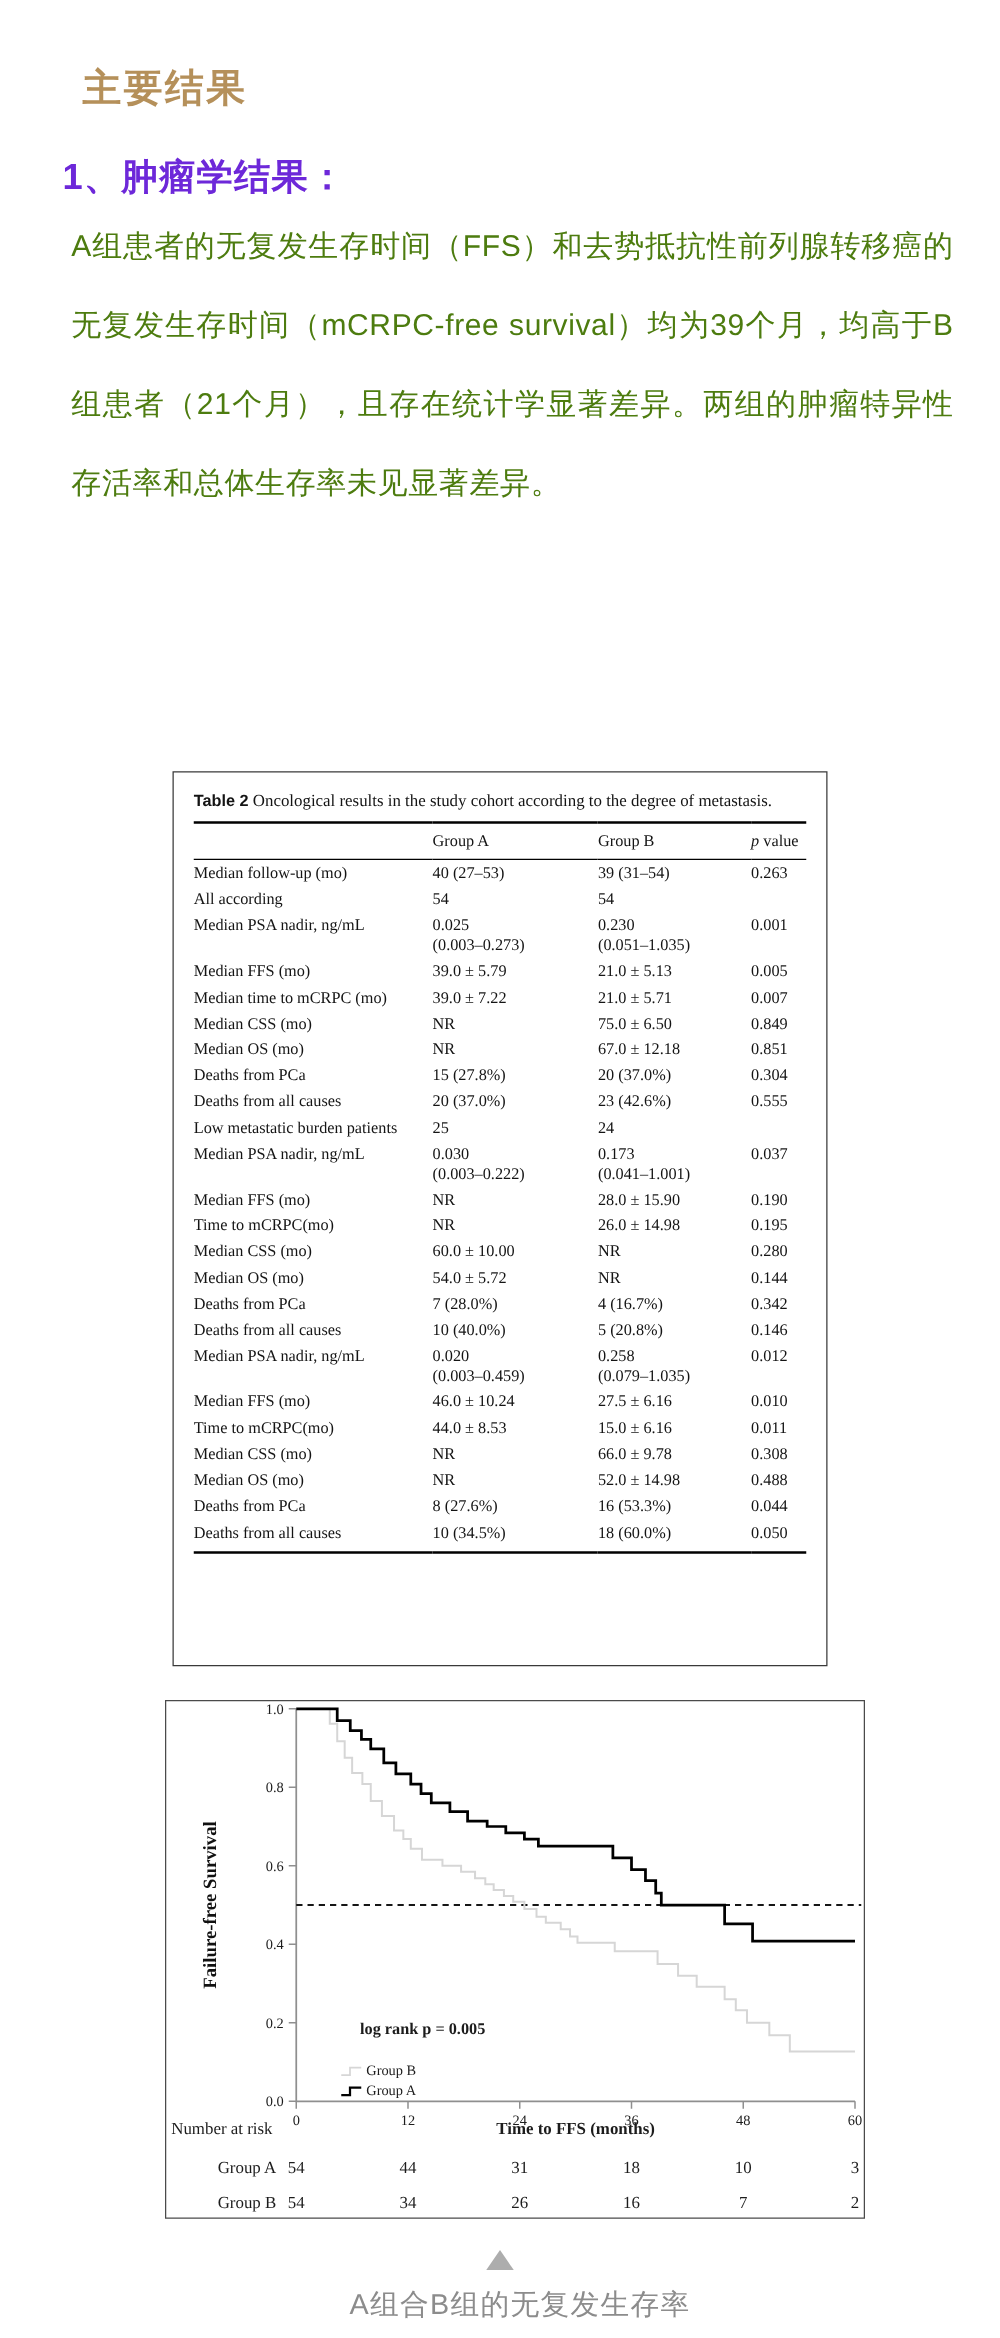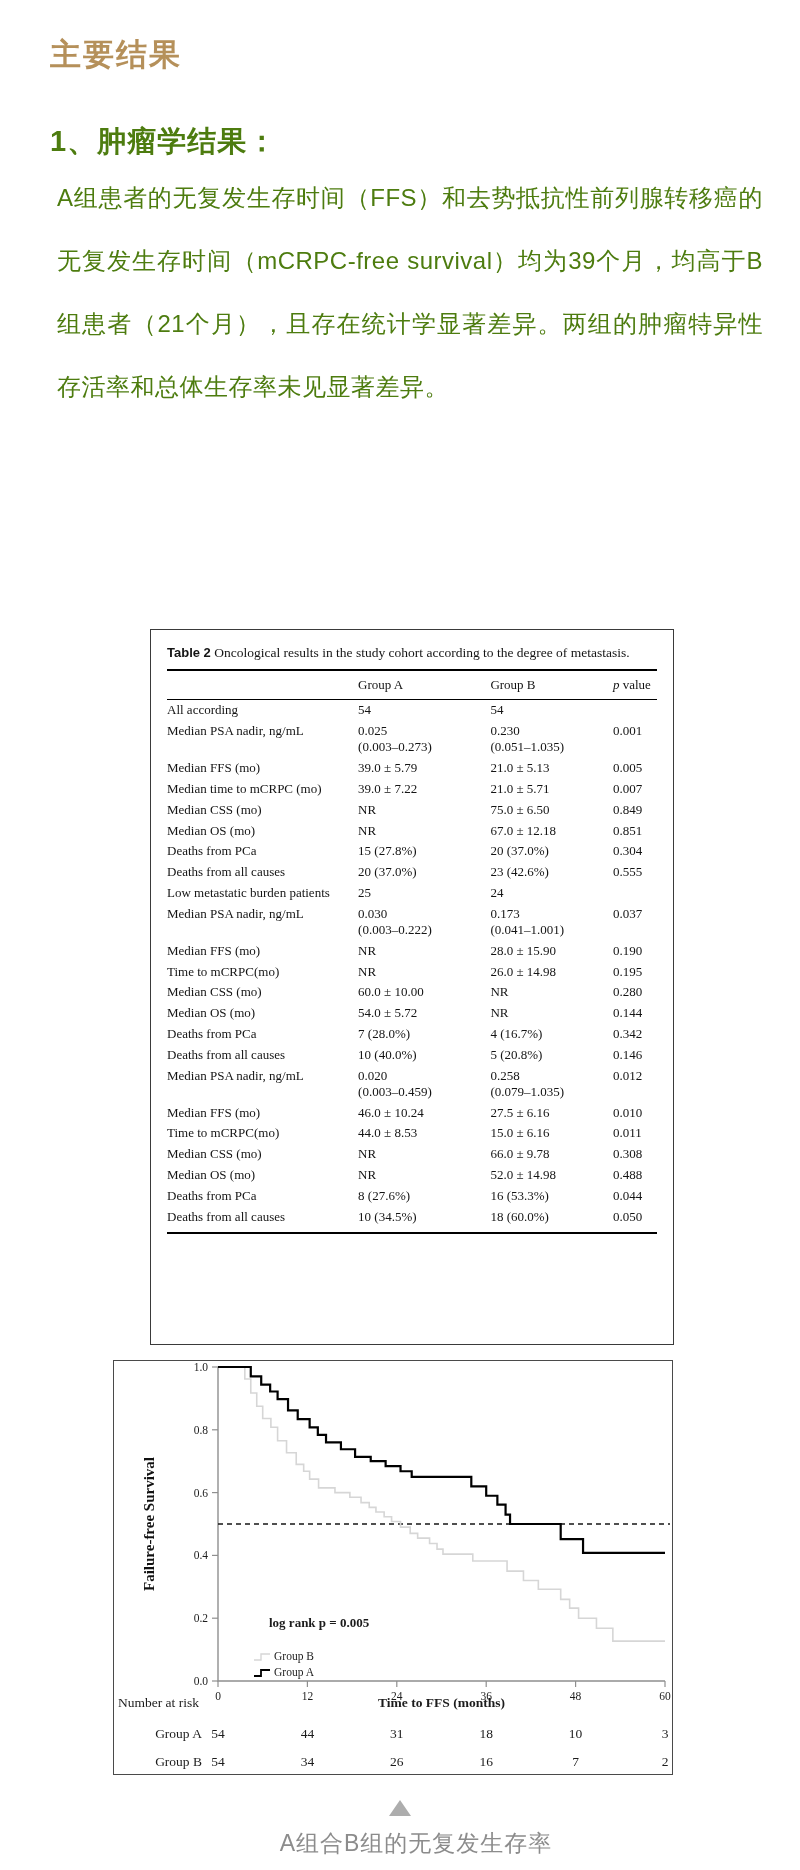--- a/index.html
+++ b/index.html
@@ -1,43 +1,43 @@
 <!DOCTYPE html>
 <html><head>
 <meta charset="utf-8">
 <style>
   html,body{margin:0;padding:0;background:#ffffff;}
   body{width:800px;height:1870px;position:relative;overflow:hidden;
        font-family:"Liberation Sans","DejaVu Sans",sans-serif;}
   .page{position:absolute;inset:0;background:#fff;}
 
-  .sec-title{position:absolute;left:50px;top:34px;margin:0;
+  .sec-title{position:absolute;left:50px;top:34px;margin:16px;
     font-family:"Liberation Serif","DejaVu Serif",serif;
     font-size:31px;font-weight:bold;color:#b5905a;letter-spacing:2px;}
   .sub-title{position:absolute;left:50px;top:122px;margin:0;
-    font-size:29px;font-weight:bold;color:#4d7c0f;letter-spacing:1px;}
+    font-size:29px;font-weight:bold;color:#6d28d9;letter-spacing:1px;}
   .body-text{position:absolute;left:57px;top:166px;width:706px;margin:0;
     font-size:24px;line-height:63px;color:#4d7c0f;text-align:justify;
     letter-spacing:0.5px;}
 
   .table-box{position:absolute;left:138px;top:617px;width:524px;height:716px;
-    margin:12px;box-sizing:border-box;border:1px solid #3a3a3a;background:#fff;
+    margin:0;box-sizing:border-box;border:1px solid #3a3a3a;background:#fff;
     padding:13px 16px 0 16px;
     font-family:"Liberation Serif","DejaVu Serif",serif;color:#141414;}
   .table-title{font-size:13.5px;line-height:1.45;margin-bottom:6px;text-align:justify;}
   .table-title b{font-family:"Liberation Sans",sans-serif;font-size:13px;}
   table.results{width:100%;border-collapse:collapse;font-size:13px;}
   table.results th{font-weight:normal;text-align:left;
     border-top:2px solid #000;border-bottom:1.5px solid #000;padding:6px 0;}
   table.results td{padding:2.5px 0;vertical-align:top;line-height:1.22;
     white-space:pre-line;}
   table.results tr:last-child td{padding-bottom:7px;border-bottom:2.5px solid #000;}
   .p-head i{font-style:italic;}
 
-  .chart-box{position:absolute;left:113px;top:1360px;width:560px;height:415px;
+  .chart-box{position:absolute;left:132px;top:1360px;width:560px;height:415px;
     margin:0;box-sizing:border-box;border:1px solid #4a4a4a;background:#fff;}
   .chart-box svg{display:block;}
 
   .caption-arrow{position:absolute;left:389px;top:1800px;width:0;height:0;
     border-left:11px solid transparent;border-right:11px solid transparent;
     border-bottom:16px solid #adadad;}
   .figure-caption{position:absolute;left:16px;top:1828px;width:800px;
     text-align:center;font-size:23px;color:#8c8c8c;letter-spacing:1px;}
 </style>
 </head>
@@ -64,20 +64,26 @@
       </colgroup>
       <thead>
         <tr>
           <th></th>
           <th>Group A</th>
           <th>Group B</th>
           <th class="p-head"><i>p</i><span> value</span></th>
         </tr>
       </thead>
       <tbody>
+          <tr>
+            <td>Median follow-up (mo)</td>
+            <td>40 (27–53)</td>
+            <td>39 (31–54)</td>
+            <td>0.263</td>
+          </tr>
           <tr>
             <td>All according</td>
             <td>54</td>
             <td>54</td>
             <td></td>
           </tr>
           <tr>
             <td>Median PSA nadir, ng/mL</td>
             <td>0.025
 (0.003–0.273)</td>

